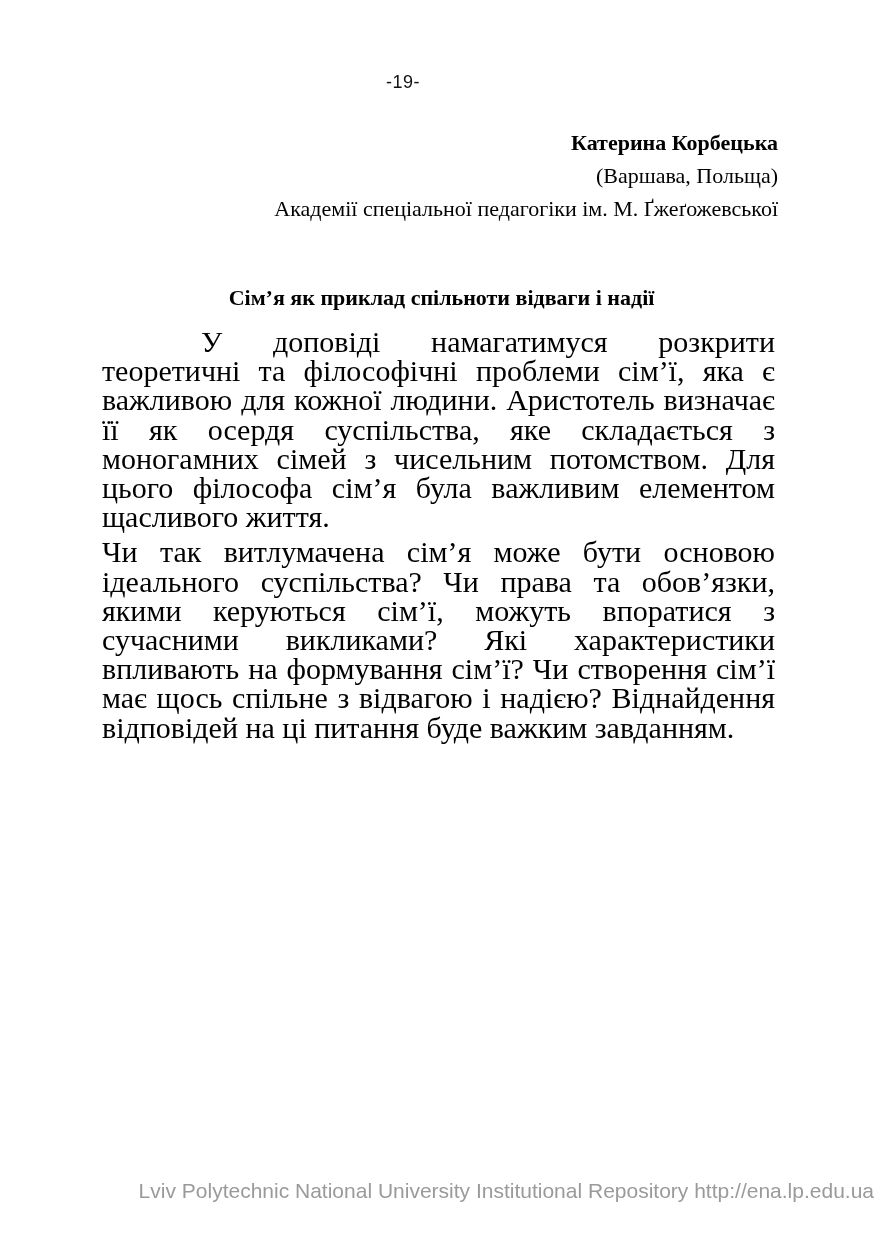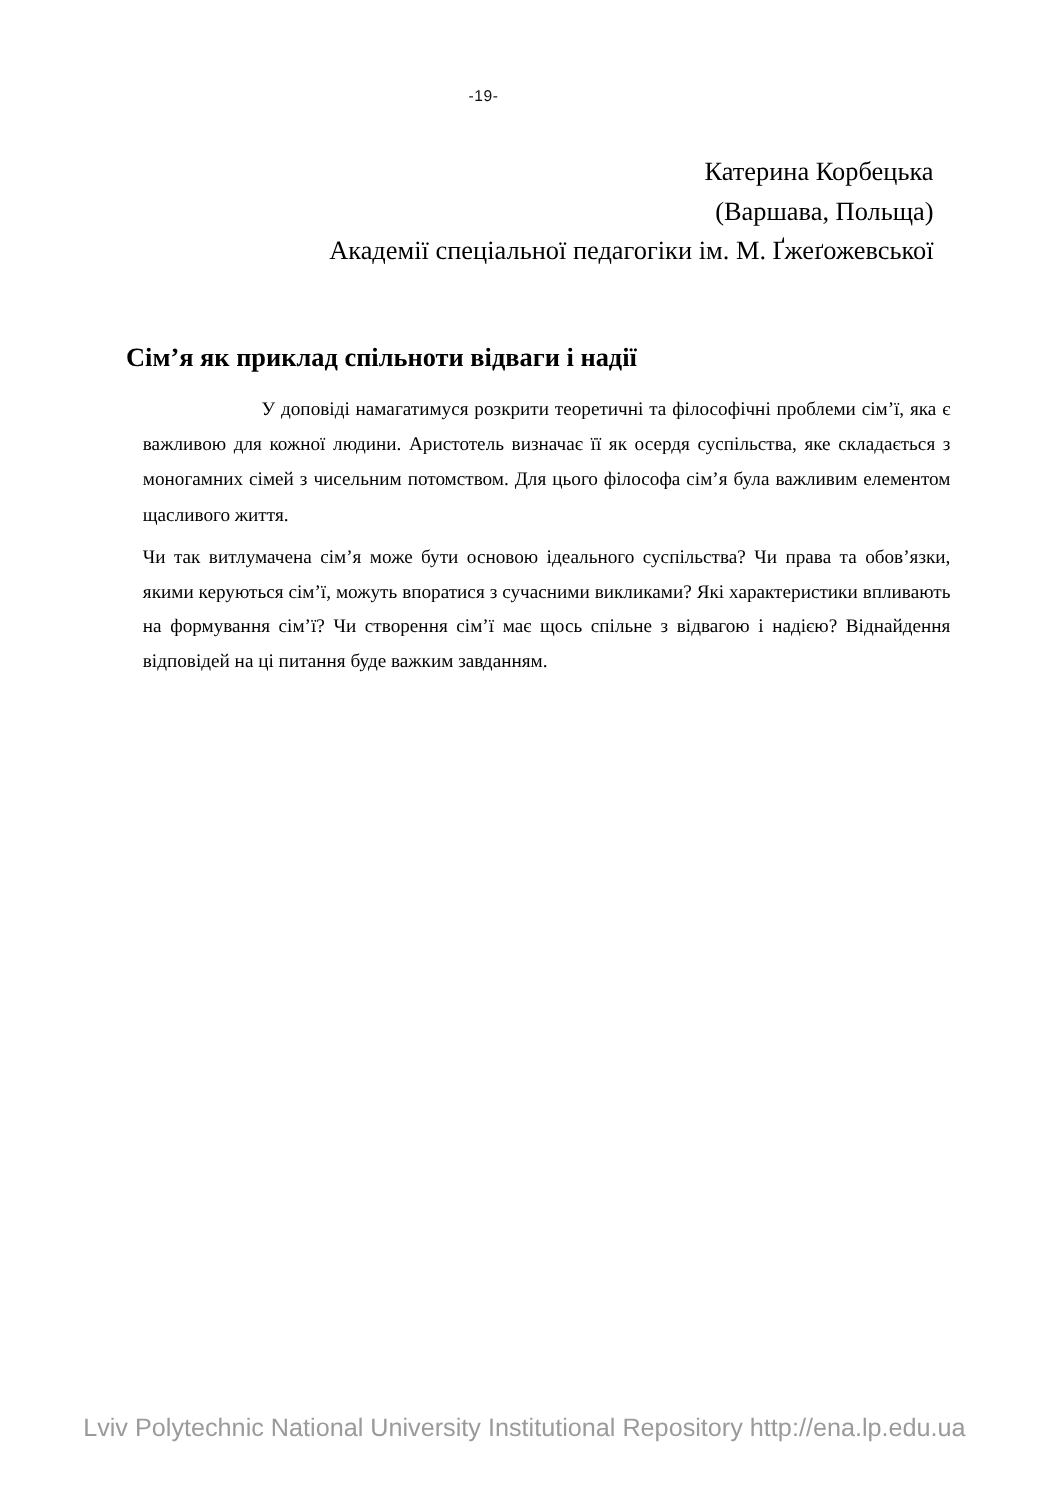--- a/index.html
+++ b/index.html
@@ -16,71 +16,72 @@
     font-family: "Liberation Serif", "DejaVu Serif", serif;
     overflow: hidden;
   }
   .page-number {
     position: absolute;
     top: 72px;
     left: 0;
     width: 806px;
     text-align: center;
     font-family: "Liberation Sans", sans-serif;
-    font-size: 13px;
+    font-size: 18px;
     letter-spacing: 0.5px;
     color: #111111;
   }
   .header-block {
     position: absolute;
     top: 126px;
     left: 105px;
     width: 673px;
     text-align: right;
     font-size: 22px;
     line-height: 33px;
     color: #000000;
   }
   .author-name {
-    font-weight: normal;
+    font-weight: bold;
   }
   .article-title {
     position: absolute;
     top: 283px;
     left: 105px;
     width: 673px;
     margin: 0;
+    text-align: center;
     font-size: 22px;
     font-weight: bold;
     line-height: 29px;
     color: #000000;
   }
   .article-body {
     position: absolute;
     top: 327px;
-    left: 119px;
+    left: 102px;
     width: 673px;
-    font-size: 16px;
+    font-size: 30px;
     line-height: 29.2px;
     text-align: justify;
     color: #000000;
   }
   .para {
     margin: 0 0 6px 0;
     padding: 0;
   }
   .para.first {
     text-indent: 99px;
   }
   .footer-stamp {
     position: absolute;
     top: 1179px;
     left: 0;
     width: 874px;
-    text-align: center;
+    text-align: right;
     font-family: "Liberation Sans", sans-serif;
     font-size: 21px;
     color: #9a9a9a;
   }
 </style>
 </head>
 <body>
 
 <div class="page">
 

